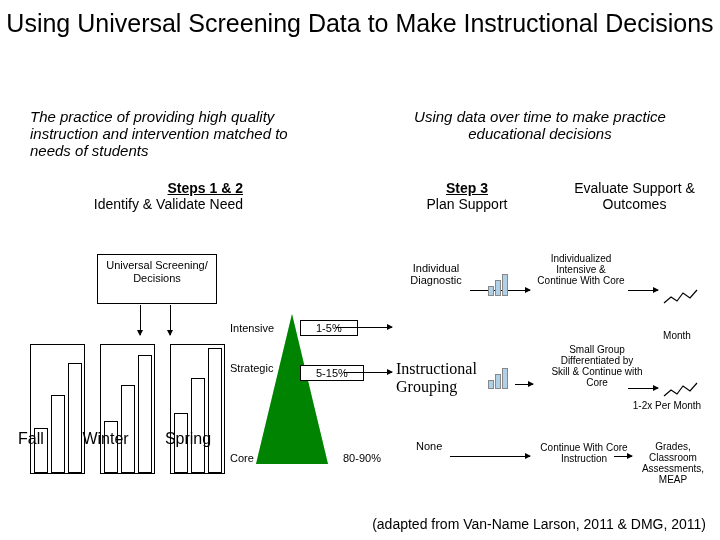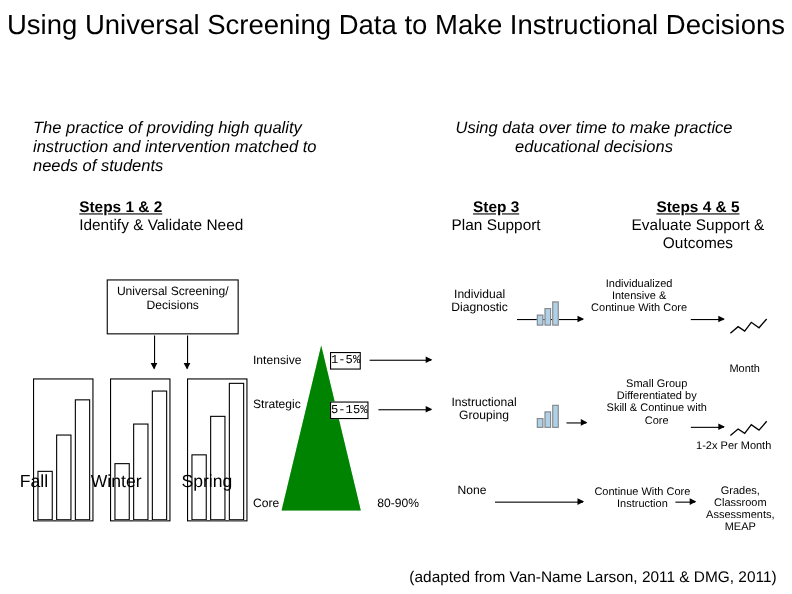--- a/index.html
+++ b/index.html
@@ -2,49 +2,49 @@
 <html><head>
 <meta charset="utf-8">
 <style>
 *{box-sizing:border-box;margin:0;padding:0}
 body{width:720px;height:540px;background:#fff;font-family:Arial,Helvetica,sans-serif;color:#000;position:relative;overflow:hidden}
 .title{text-align:center;font-size:25px;font-weight:400;margin-top:8px;line-height:1.2}
 .row1{position:absolute;top:108px;width:100%}
 .sub-left{position:absolute;left:30px;width:300px;text-align:left;font-style:italic;font-size:15px}
 .sub-right{position:absolute;left:380px;width:320px;text-align:center;font-style:italic;font-size:15px}
 .steps-row{position:absolute;top:180px;width:100%}
-.steps12{position:absolute;left:72px;width:155px;text-align:left}
+.steps12{position:absolute;left:88px;width:155px;text-align:right}
 .steps12 .u{text-decoration:underline;font-weight:700;font-family:Verdana,Geneva,sans-serif;font-size:14px}
 .steps12 .sub{font-family:Verdana,Geneva,sans-serif;font-size:14px}
-.step3{position:absolute;left:396px;width:110px;text-align:center}
+.step3{position:absolute;left:412px;width:110px;text-align:center}
 .step3 .u{text-decoration:underline;font-weight:700;font-family:Verdana,Geneva,sans-serif;font-size:14px}
 .step3 .sub{font-family:Verdana,Geneva,sans-serif;font-size:14px}
 .step45{position:absolute;left:562px;width:145px;text-align:center}
 .step45 .u{text-decoration:underline;font-weight:700;font-family:Verdana,Geneva,sans-serif;font-size:14px}
 .step45 .sub{font-family:Verdana,Geneva,sans-serif;font-size:14px}
 .usb-box{position:absolute;left:97px;top:254px;width:120px;height:50px;border:1px solid #000;background:#fff;text-align:center;font-family:Verdana,Geneva,sans-serif;font-size:11px;padding-top:4px;line-height:1.2}
 .bargroup{position:absolute;border:1px solid #000;width:55px}
 .bargroup .bar{width:14px;border:1px solid #000;background:#fff;display:inline-block;vertical-align:bottom;position:absolute;bottom:0}
 .bg1{left:30px;top:344px;height:130px}
 .bg2{left:100px;top:344px;height:130px}
 .bg3{left:170px;top:344px;height:130px}
 .seasons{position:absolute;top:430px;left:18px;font-family:Verdana,Geneva,sans-serif;font-size:16px}
 .seasons span{display:inline-block}
 .triangle{position:absolute;left:256px;top:314px;width:0;height:0;border-left:36px solid transparent;border-right:36px solid transparent;border-bottom:150px solid;border-bottom-color:#0a0}
 .triangle::before{content:'';position:absolute;left:-36px;top:0;width:0;height:0;border-left:36px solid transparent;border-right:36px solid transparent;border-bottom:150px solid;border-bottom-color:rgba(0,60,0,.35)}
 .tri-label{position:absolute;font-family:Verdana,Geneva,sans-serif;font-size:11px}
 .tl-intensive{left:230px;top:322px}
 .tl-strategic{left:230px;top:362px}
 .tl-core{left:230px;top:452px}
-.pct-box{position:absolute;font-family:Liberation Mono, monospace;font-size:11px;border:1px solid #000;padding:1px 0;background:#fff}
+.pct-box{position:absolute;font-family:Liberation Sans, sans-serif;font-size:11px;border:1px solid #000;padding:1px 15px;background:#fff}
 .pct1{left:300px;top:320px}
 .pct2{left:300px;top:365px}
 .pct3{left:343px;top:452px}
 .ind-diag{position:absolute;left:396px;top:262px;font-family:Verdana,Geneva,sans-serif;font-size:11px;text-align:center;width:80px}
-.inst-group{position:absolute;left:396px;top:360px;font-family:Liberation Sans, sans-serif;font-size:11px;text-align:center;width:88px}
+.inst-group{position:absolute;left:396px;top:360px;font-family:Liberation Serif, serif;font-size:16px;width:88px}
 .none{position:absolute;left:416px;top:440px;font-family:Verdana,Geneva,sans-serif;font-size:11px}
 .tinybars{position:absolute;left:488px;width:32px;height:30px}
 .tinybars .tb{width:6px;background:#b0d0e8;border:1px solid #888;display:inline-block;vertical-align:bottom;margin-right:1px}
 .tb-1{top:274px}
 .tb-2{top:368px}
 .col5{position:absolute;font-family:Verdana,Geneva,sans-serif;font-size:10px;text-align:center;width:92px}
 .c5a{left:535px;top:253px}
 .c5b{left:551px;top:344px}
 .c5c{left:538px;top:442px}
 .spark{position:absolute;width:36px;height:20px}
@@ -74,21 +74,20 @@
 <div class="steps-row">
   <div class="steps12">
     <div class="u">Steps 1 &amp; 2</div>
     <div class="sub">Identify &amp; Validate Need</div>
   </div>
   <div class="step3">
     <div class="u">Step 3</div>
     <div class="sub">Plan Support</div>
   </div>
   <div class="step45">
-    <div class="u">Steps 4 &amp; 5</div>
     <div class="sub">Evaluate Support &amp; Outcomes</div>
   </div>
 </div>
 
 <div class="usb-box">Universal Screening/ Decisions</div>
 
 <div class="varrow" style="left:140px;top:305px;height:30px"></div>
 <div class="varrow" style="left:170px;top:305px;height:30px"></div>
 
 <div class="bargroup bg1">

